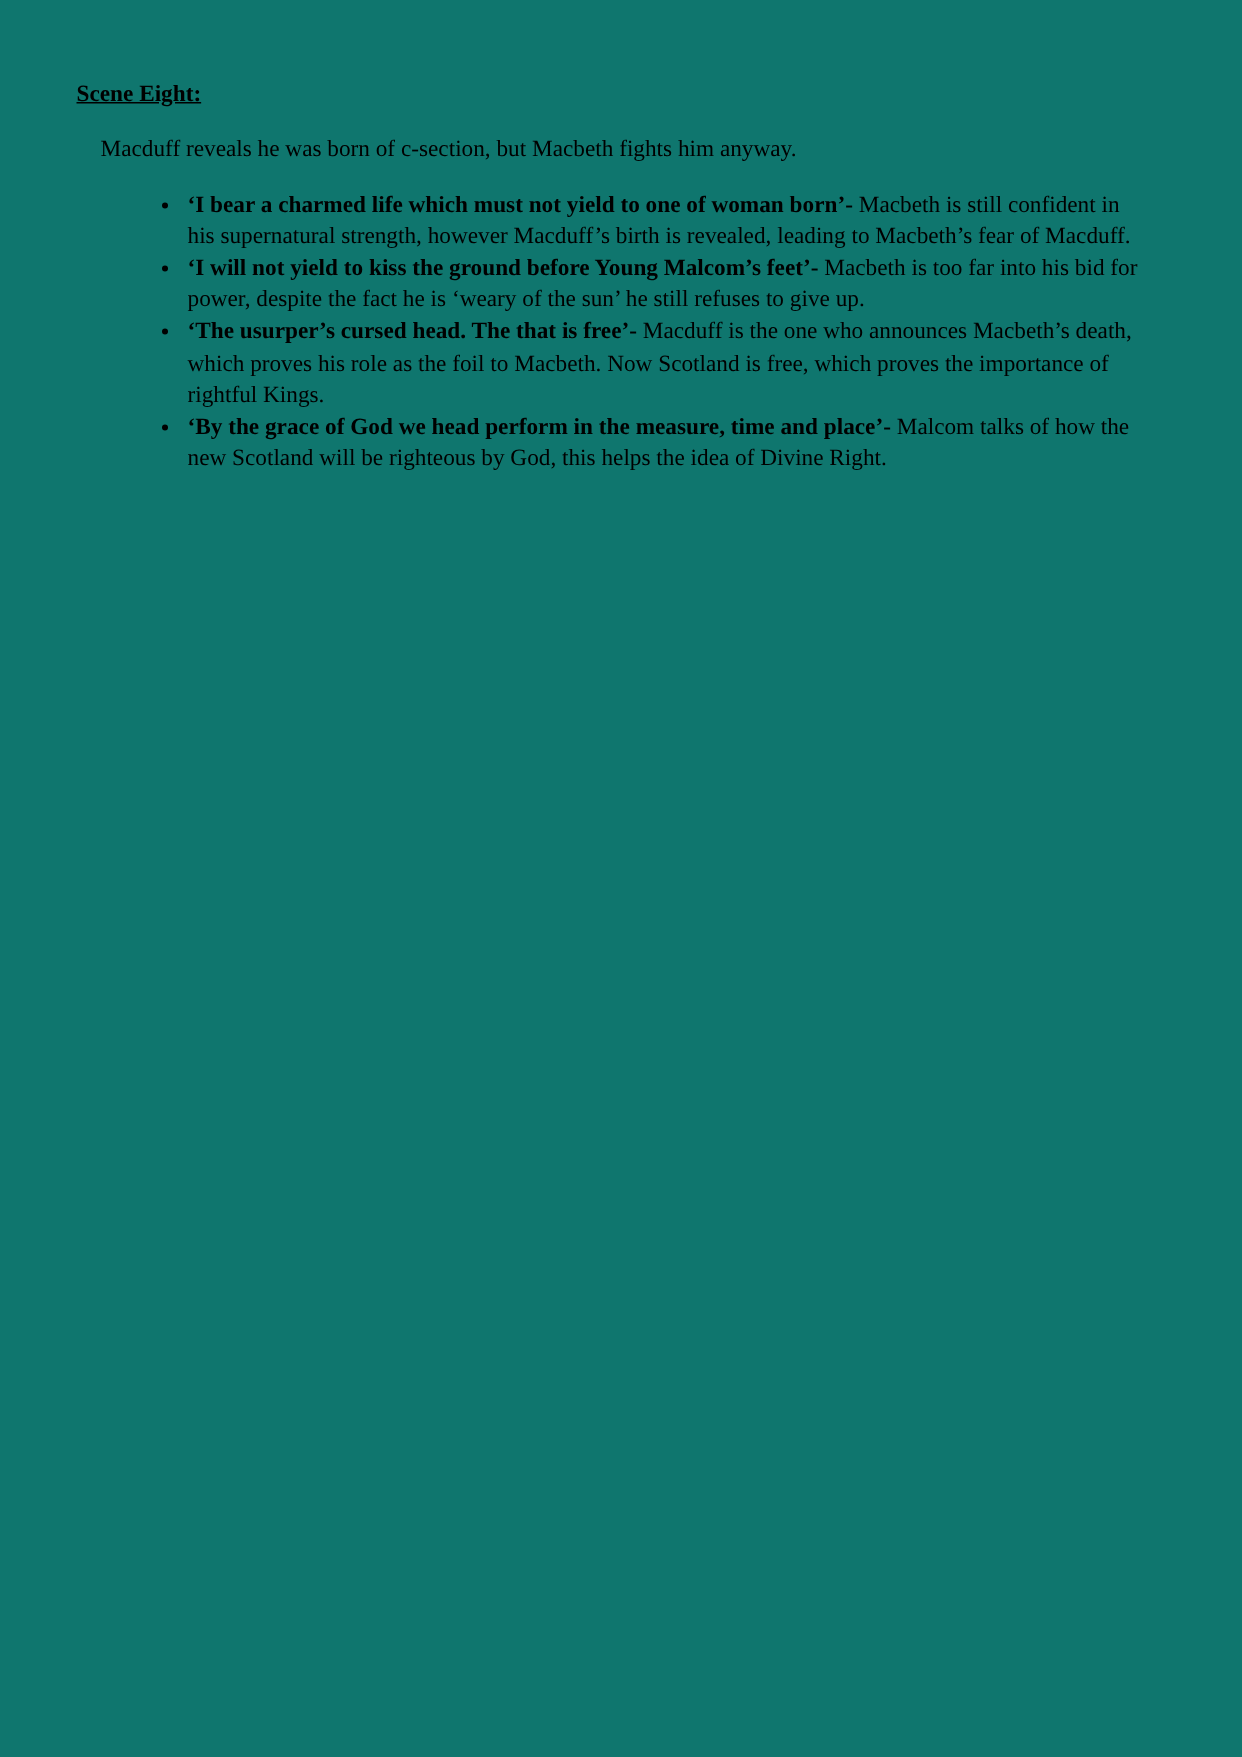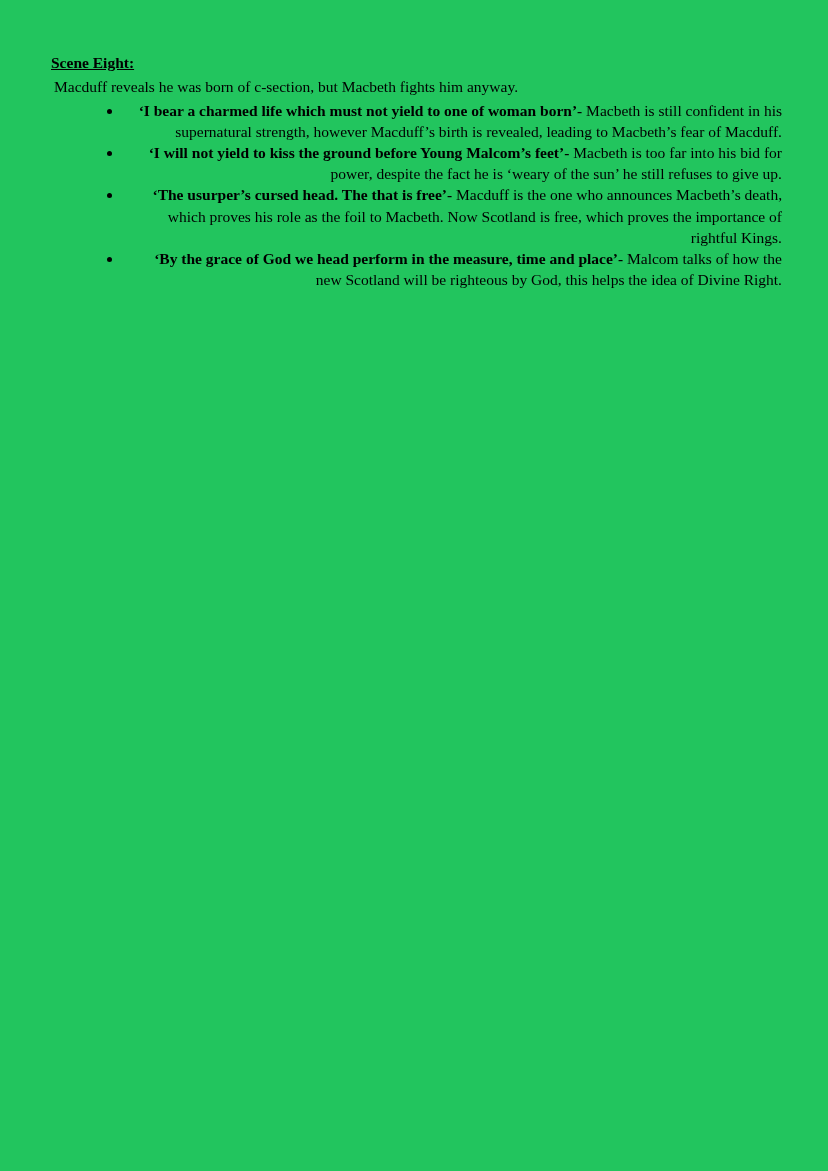--- a/index.html
+++ b/index.html
@@ -4,48 +4,47 @@
 <style>
   html, body {
     margin: 0;
     padding: 0;
     background: #ffffff;
   }
   .page {
     width: 828px;
     height: 1171px;
     box-sizing: border-box;
-    background: #22c55e;
-    padding: 52px 46px 0 51px;
+    background: #0f766e;
+    padding: 52px 60px 0 51px;
     font-family: "Liberation Serif", serif;
     font-size: 15.5px;
     line-height: 1.36;
     color: #000000;
     overflow: hidden;
   }
   .section-heading {
     font-size: 15.5px;
     font-weight: bold;
     text-decoration: underline;
     margin: 0;
     padding: 0;
   }
   .section-intro {
-    margin: 3px;
+    margin: 16px;
     padding: 0;
   }
   ul.bullet-list {
     margin: 0;
     padding: 0 0 0 72px;
     list-style-type: disc;
   }
   ul.bullet-list li {
     margin: 0;
     padding: 0 0 0 2px;
-    text-align: right;
   }
   .quote {
     font-weight: bold;
   }
 </style>
 </head>
 <body>
 
 <div class="page">
 

